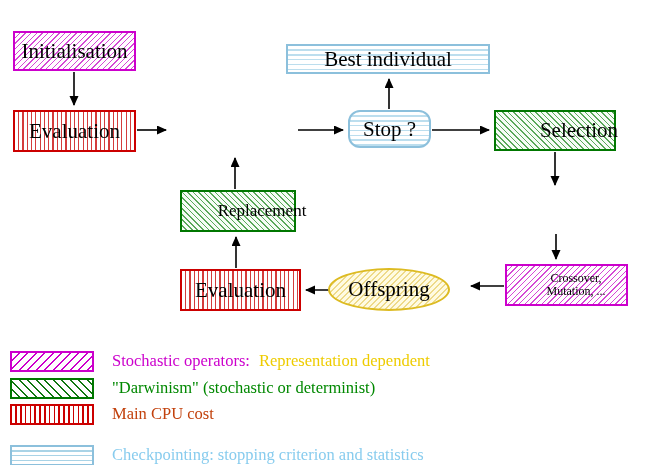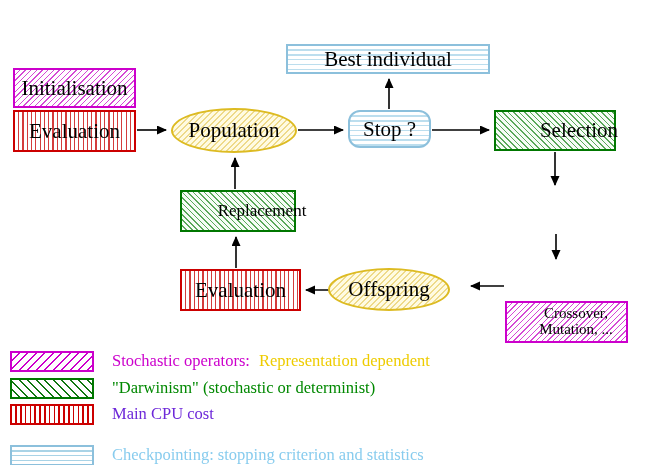--- a/index.html
+++ b/index.html
@@ -12,21 +12,20 @@
 
   .node {
     position:absolute; box-sizing:border-box;
     display:flex; align-items:center; justify-content:center;
     color:#000000; font-size:21px; text-align:center; line-height:1.05;
   }
   
   .magenta-hatch {
     border:2px solid #cc00cc;
     background:repeating-linear-gradient(135deg,#ffffff 0px,#ffffff 3px,#d549d5 3px,#d549d5 4px);
-    margin-top:37px;
   }
   .red-stripes {
     border:2px solid #cc0000;
     background:repeating-linear-gradient(90deg,#ffffff 0px,#ffffff 3px,#d43c3c 3px,#d43c3c 4.3px);
   }
   .yellow-hatch {
     border:2px solid #ddbb22; border-radius:50%;
     background:repeating-linear-gradient(135deg,#fffbe2 0px,#fffbe2 2.8px,#eeda8a 2.8px,#eeda8a 4.2px);
   }
   .blue-lines {
@@ -48,42 +47,42 @@
   #node-evaluation-top   { left:13px;  top:110px; width:123px; height:42px; }
   #node-population       { left:171px; top:108px; width:126px; height:45px; }
   #node-best-individual  { left:286px; top:44px;  width:204px; height:30px; }
   #node-stop             { left:348px; top:110px; width:83px;  height:38px; border-radius:12px; }
   #node-selection        { left:494px; top:110px; width:122px; height:41px; }
   #node-replacement      { left:180px; top:190px; width:116px; height:42px; font-size:17px; }
   #node-generation       { left:316px; top:171px; width:165px; height:84px; }
   #node-parents          { left:494px; top:190px; width:124px; height:43px; }
   #node-evaluation-bottom{ left:180px; top:269px; width:121px; height:42px; }
   #node-offspring        { left:328px; top:268px; width:122px; height:43px; }
-  #node-crossover        { left:505px; top:264px; width:123px; height:42px; font-size:15px;padding-left:19px; }
+  #node-crossover        { left:505px; top:264px; width:123px; height:42px; font-size:12px;padding-left:19px; }
 
   
   .legend-row { position:absolute; left:10px; display:flex; align-items:center; height:22px; }
   #legend-row-0 { top:350px; }
   #legend-row-1 { top:377px; }
   #legend-row-2 { top:403px; }
   #legend-row-3 { top:444px; }
   .swatch { width:80px; height:17px; box-sizing:content-box; }
   .sw-magenta { border:2px solid #cc00cc;
     background:repeating-linear-gradient(135deg,#ffffff 0px,#ffffff 4.5px,#cc00cc 4.5px,#cc00cc 6px); }
   .sw-green { border:2px solid #007700;
     background:repeating-linear-gradient(45deg,#ffffff 0px,#ffffff 4.5px,#117711 4.5px,#117711 6px); }
   .sw-red { border:2px solid #cc0000;
     background:repeating-linear-gradient(90deg,#ffffff 0px,#ffffff 3.2px,#cc0000 3.2px,#cc0000 4.8px); }
   .sw-blue { border:2px solid #8cc0dc;
     background:repeating-linear-gradient(180deg,#ffffff 0px,#ffffff 3.4px,#a9d3e6 3.4px,#a9d3e6 4.6px); }
   .legend-text { margin-left:18px; font-size:16.5px; white-space:nowrap; }
   .c-magenta { color:#cc00cc; }
   .c-yellow  { color:#eecc00; margin-left:9px; }
   .c-green   { color:#008800; }
-  .c-red     { color:#6d28d9;text-align:right; }
+  .c-red     { color:#c2410c;text-align:right; }
   .c-blue    { color:#88ccee; }
 </style>
 </head>
 <body>
 
 <div id="canvas">
 
   <svg class="edges" viewBox="0 0 670 465">
     <defs>
       <marker id="ah" markerUnits="userSpaceOnUse" markerWidth="11" markerHeight="10" refX="9" refY="4.5" orient="auto">
@@ -104,23 +103,20 @@
   </svg>
 
   <div class="node magenta-hatch" id="node-initialisation">
     <span>Initialisation</span>
   </div>
 
   <div class="node red-stripes" id="node-evaluation-top">
     <span>Evaluation</span>
   </div>
 
-  <div class="node yellow-hatch" id="node-population">
-    <span>Population</span>
-  </div>
 
   <div class="node blue-lines" id="node-best-individual">
     <span>Best individual</span>
   </div>
 
   <div class="node blue-lines" id="node-stop">
     <span>Stop ?</span>
   </div>
 
   <div class="node green-hatch" id="node-selection">

